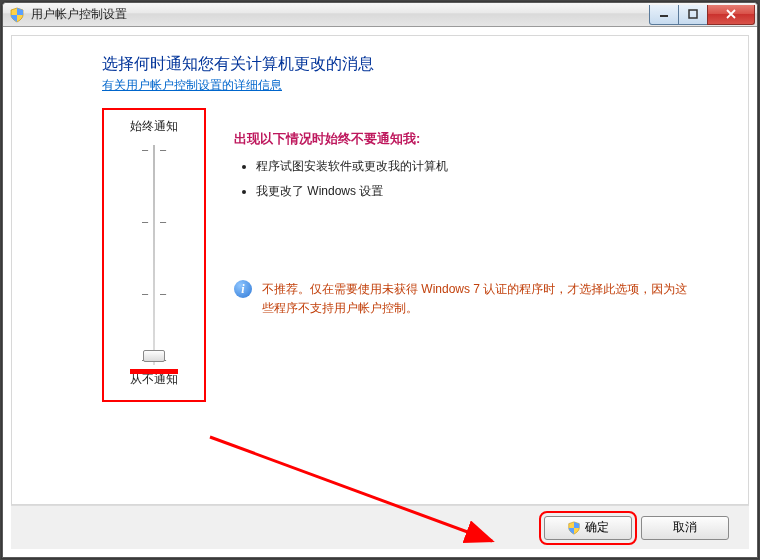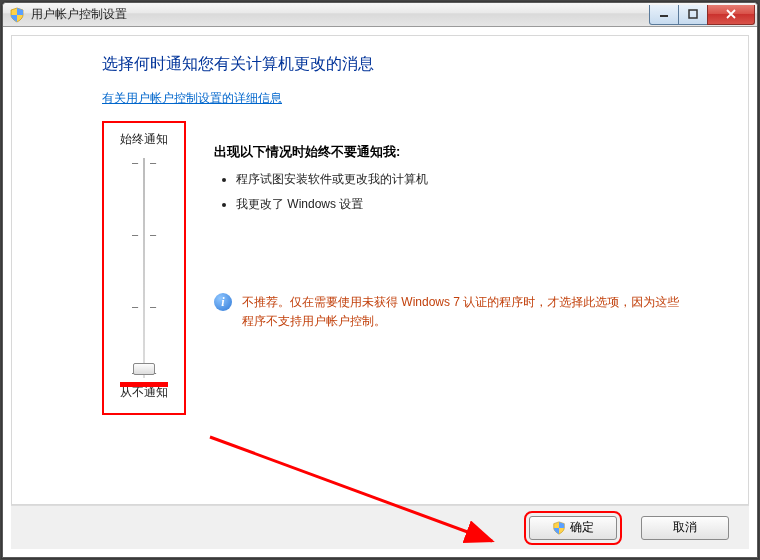--- a/index.html
+++ b/index.html
@@ -82,29 +82,29 @@
   .desc {
     color: #222;
     margin-top: 14px;
     font-size: 12px;
   }
   .link {
     color: #0066cc;
     text-decoration: underline;
     cursor: pointer;
     display: inline-block;
-    margin-top: 15px;
+    margin-top: 2px;
   }
   .body-row {
     display: flex;
     margin-top: 14px;
     align-items: flex-start;
   }
   .slider-panel {
-    width: 84px;
+    width: 104px;
     border: 2px solid #ff0000;
     padding: 8px 0 12px 0;
     text-align: center;
     position: relative;
   }
   .slider-top-label, .slider-bottom-label {
     font-size: 12px;
     color: #222;
   }
   .slider-track-wrap {
@@ -145,21 +145,21 @@
     background: #ff0000;
   }
   .right-panel {
     flex: 1;
     margin-left: 28px;
     padding-top: 22px;
   }
   .rp-title {
     font-weight: bold;
     font-size: 13px;
-    color: #000000;
+    color: #be185d;
   }
   .rp-list {
     margin: 10px 0 0 4px;
     padding-left: 18px;
   }
   .rp-list li { margin-bottom: 8px; color:#222;}
   .info-row {
     display: flex;
     align-items: flex-start;
     margin-top: 80px;
@@ -179,21 +179,21 @@
   }
   .info-text { color:#c2410c; line-height: 1.6; }
   .footer {
     height: 44px;
     background: #f0f0f0;
     border-top: 1px solid #dcdcdc;
     display: flex;
     justify-content: flex-end;
     align-items: center;
     padding-right: 20px;
-    gap: 24px;
+    gap: 9px;
   }
   .btn {
     width: 88px; height: 24px;
     border: 1px solid #8a8a8a;
     border-radius: 3px;
     background: linear-gradient(#fdfdfd,#e3e3e3);
     font-size: 12px;
     display: inline-flex; align-items: center; justify-content: center;
     gap: 4px;
     cursor: pointer;

